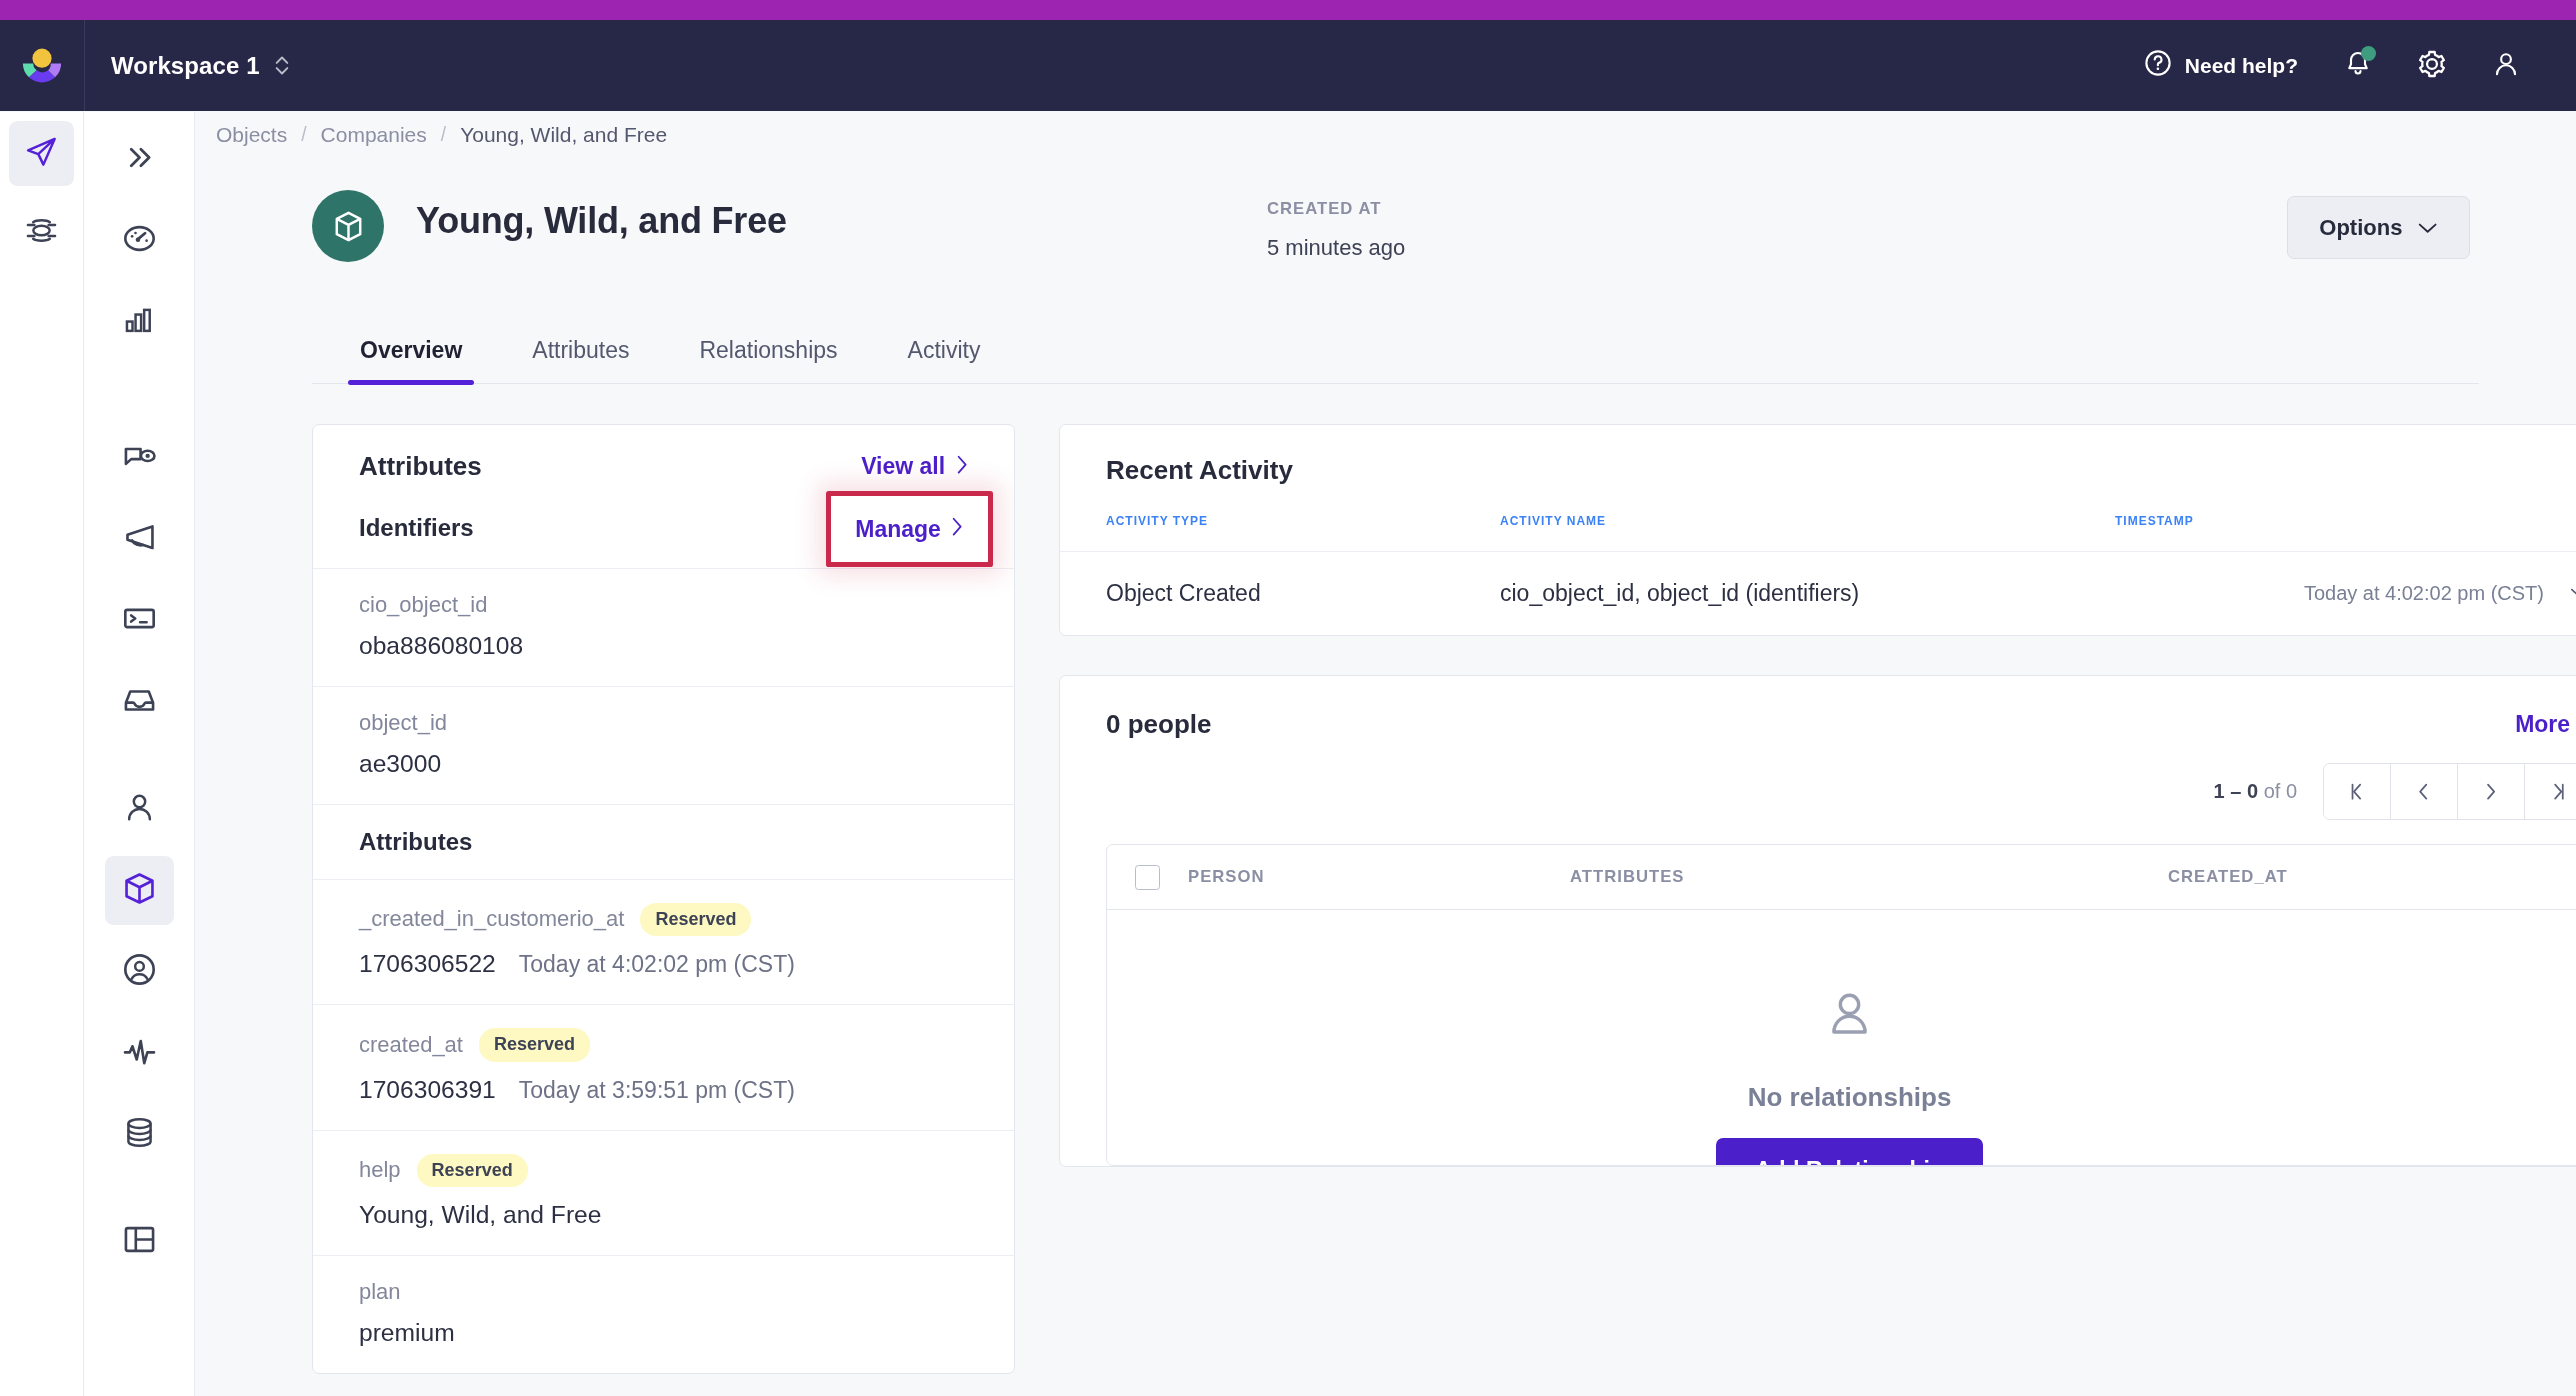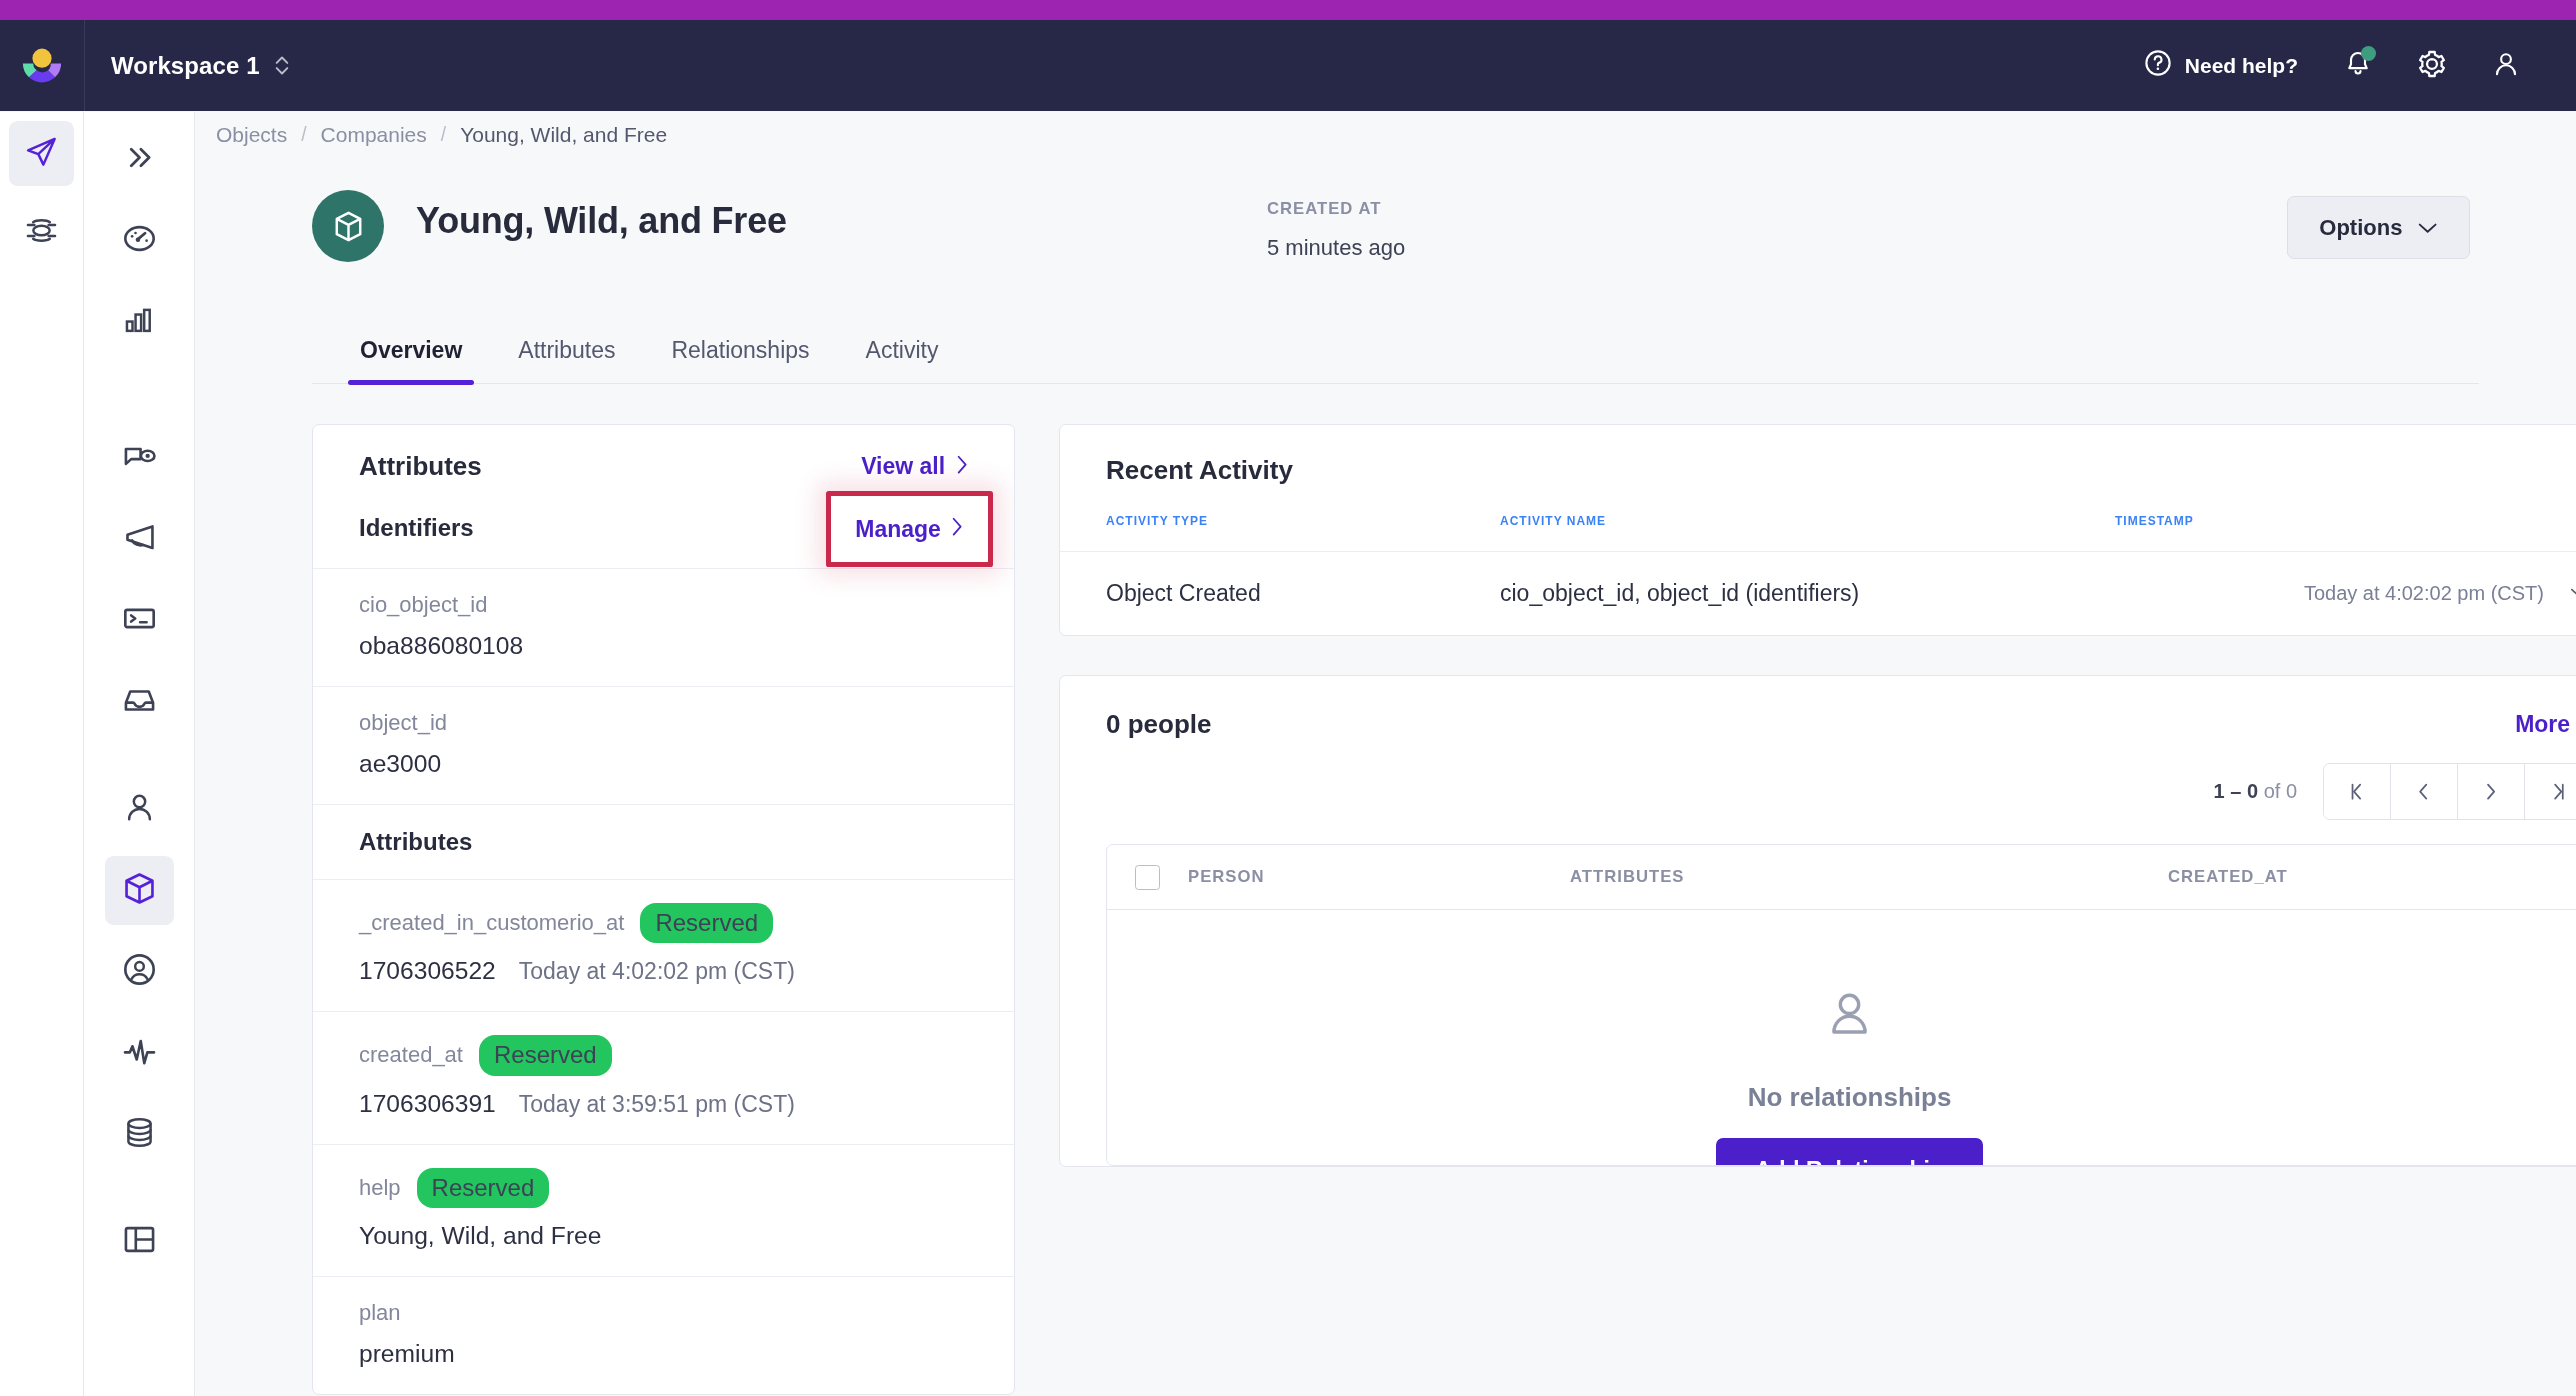--- a/index.html
+++ b/index.html
@@ -138,21 +138,21 @@
     border-radius: 7px;
     display: flex; align-items: center; justify-content: center; gap: 16px;
     font-size: 22px; font-weight: 700; color: #282b3c;
   }
 
   
   .tabs {
     margin: 60px 0 0 116px;
     width: 2167px;
     border-bottom: 0.9px solid #e4e6ed;
-    display: flex; align-items: flex-end; gap: 4px;
+    display: flex; align-items: flex-end; gap: 18px;
     height: 62px;
   }
   .tab {
     font-size: 23px; color: #53586e;
     padding: 0 26px 19.3px 26px;
     position: relative;
   }
   .tab:first-child { margin-left: 22px; }
   .tab.active { color: #1f2233; font-weight: 700; }
   .tab.active::after {
@@ -203,22 +203,22 @@
     background: rgba(255,255,255,.55);
   }
   .attr-row {
     padding: 23px 46px 26px 46px;
     border-bottom: 0.9px solid #eceef3;
   }
   .attr-row:last-child { border-bottom: none; }
   .attr-key-line { display: flex; align-items: center; gap: 16px; }
   .attr-key { font-size: 22px; color: #82879b; }
   .badge {
-    background: #22c55e; color: #3d4255;
-    font-size: 24px; font-weight: 400;
+    background: #fef9c3; color: #3d4255;
+    font-size: 18px; font-weight: 700;
     padding: 6.2px 15px; border-radius: 16px;
   }
   .attr-val-line {
     margin-top: 14px; display: flex; align-items: baseline; gap: 23px;
   }
   .attr-val { font-size: 24.6px; color: #2c3042; }
   .attr-val-sub { font-size: 23px; color: #6d7287; }
   .section-head {
     padding: 23px 46px 23px 46px;
     border-bottom: 0.9px solid #eceef3;

